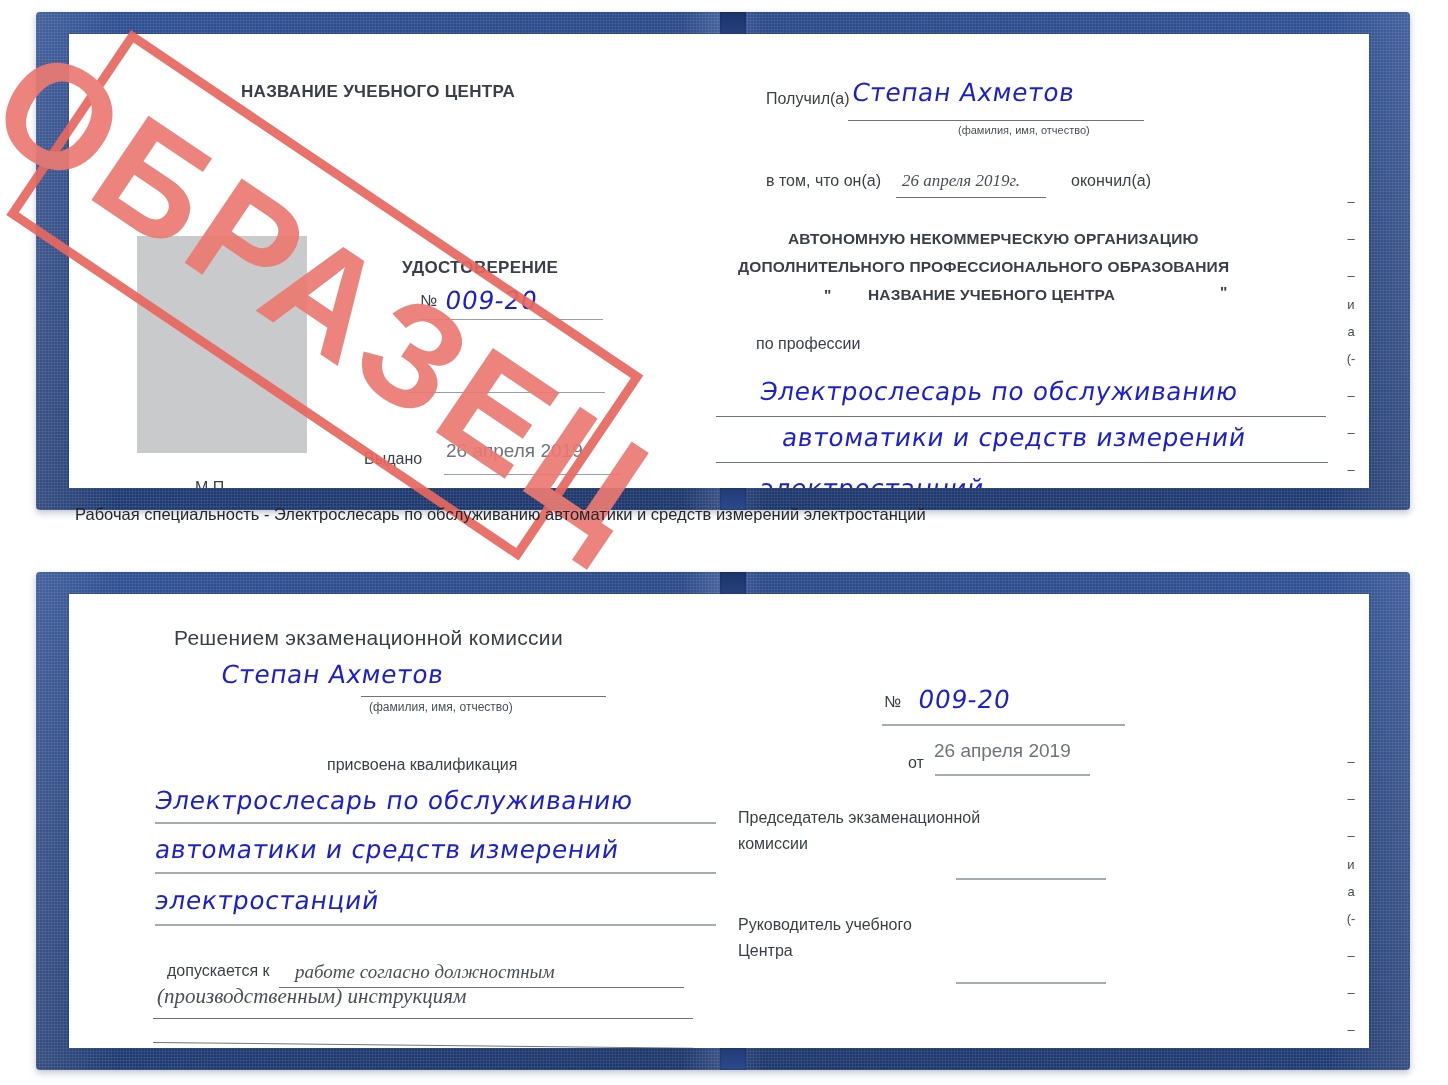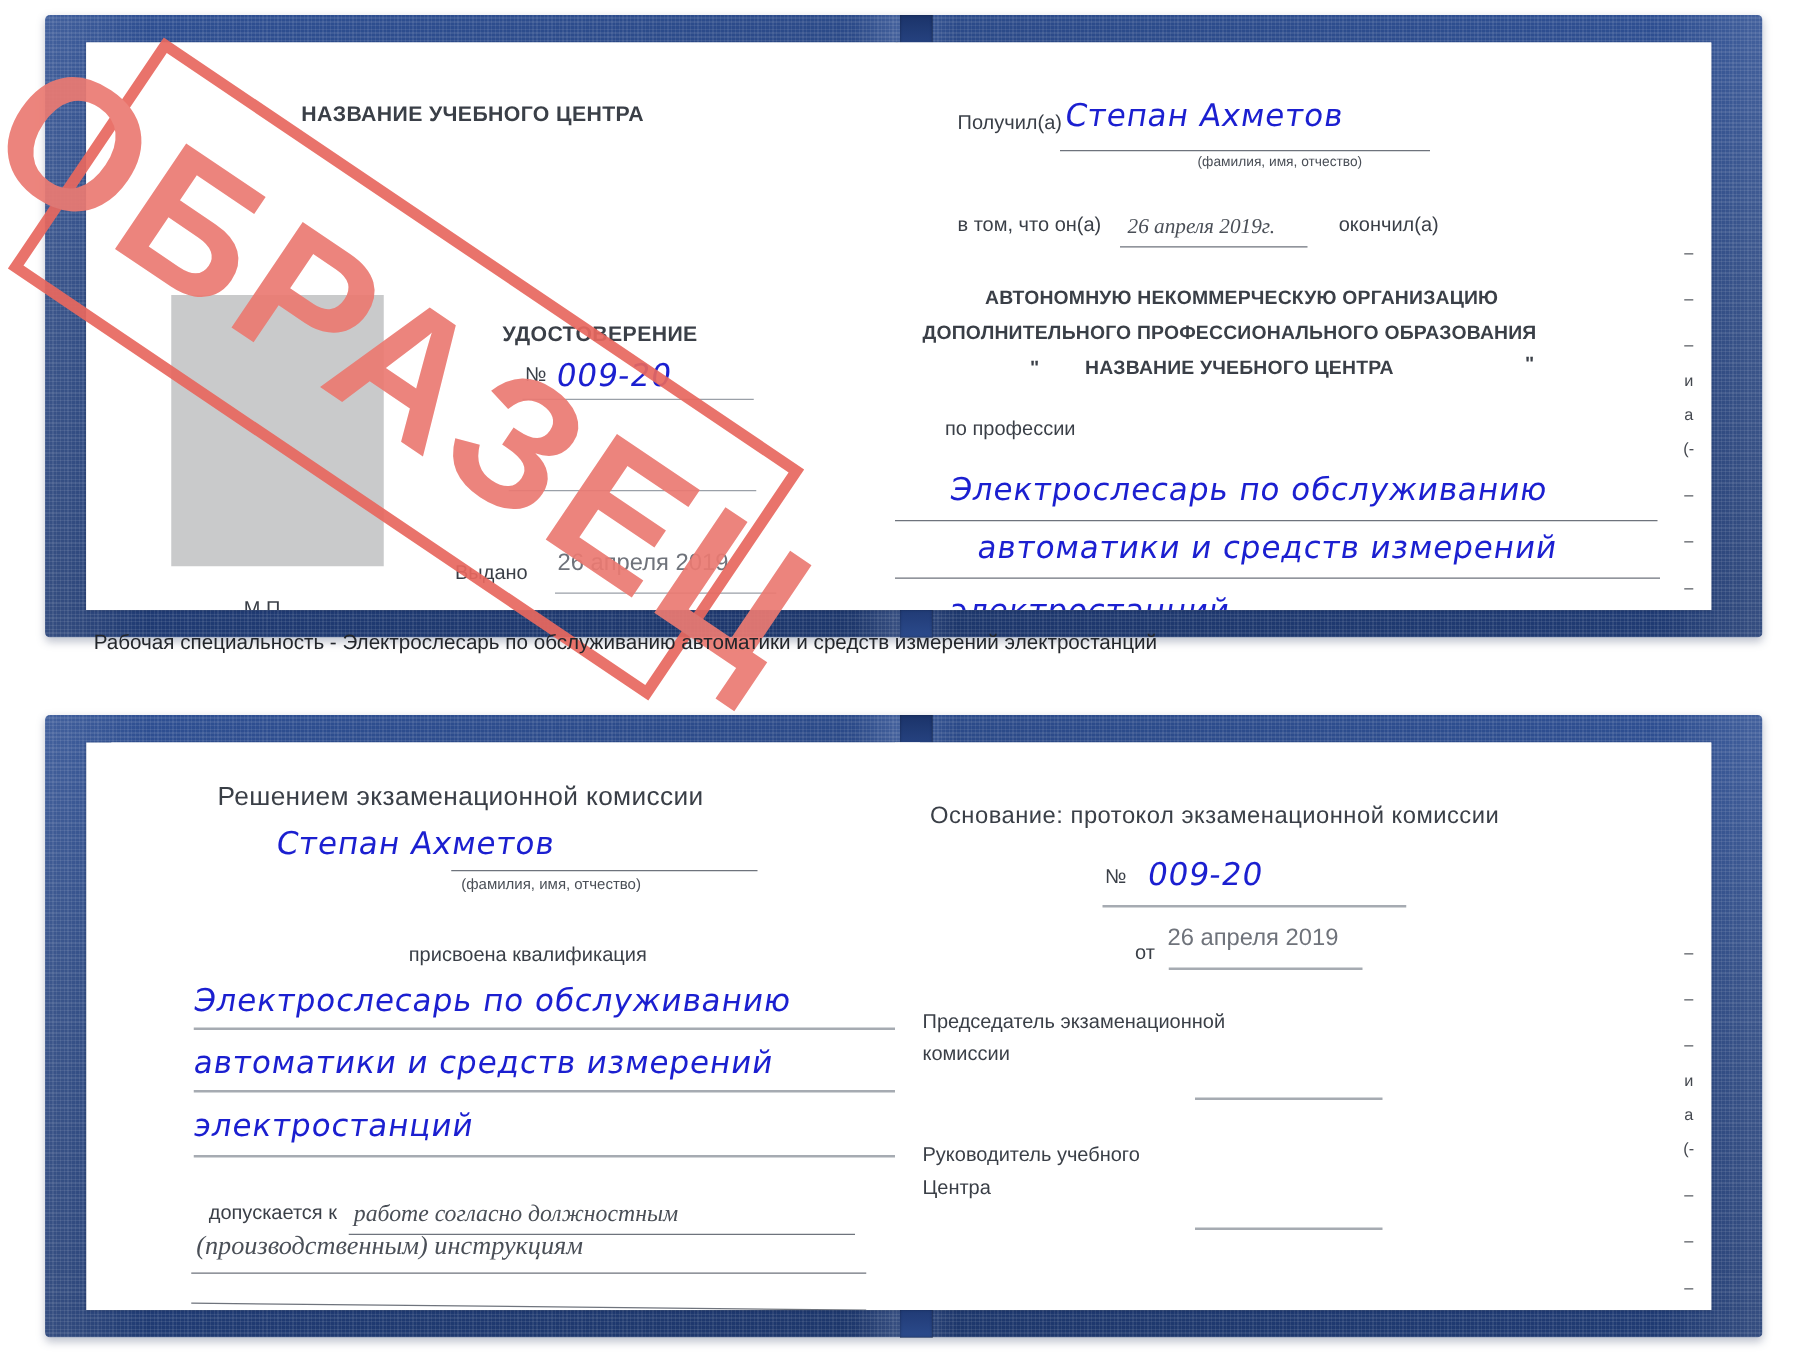--- a/index.html
+++ b/index.html
@@ -240,32 +240,31 @@
       <div class="hand" style="position:absolute;left:64px;top:192px;">Электрослесарь по обслуживанию</div>
       <div class="rule" style="left:66px;top:228px;width:566px;height:2px;background:#a6abb2;"></div>
 
       <div class="hand" style="position:absolute;left:64px;top:241px;">автоматики и средств измерений</div>
       <div class="rule" style="left:66px;top:278px;width:566px;height:2px;background:#a6abb2;"></div>
 
       <div class="hand" style="position:absolute;left:64px;top:292px;">электростанций</div>
       <div class="rule" style="left:66px;top:330px;width:566px;height:2px;background:#a6abb2;"></div>
 
       <div class="lbl" style="position:absolute;left:78px;top:368px;">допускается к</div>
-      <div class="serif-it" style="position:absolute;left:194px;top:367px;font-size:19px;">работе согласно должностным</div>
+      <div class="serif-it" style="position:absolute;left:206px;top:367px;font-size:19px;">работе согласно должностным</div>
       <div class="rule dark" style="left:190px;top:393px;width:405px;"></div>
 
       <div class="serif-it" style="position:absolute;left:68px;top:390px;font-size:21px;">(производственным) инструкциям</div>
       <div class="rule dark" style="left:64px;top:424px;width:540px;"></div>
 
       <div class="rule dark" style="left:64px;top:448px;width:540px;transform:rotate(.6deg);transform-origin:left center;"></div>
     </div>
 
     <div class="page page-right" style="width:653px;">
 
-      <div style="position:absolute;left:28px;top:48px;font-size:19px;color:#3a3f47;letter-spacing:.4px;white-space:nowrap;">Основание: протокол экзаменационной комиссии</div>
 
       <div class="lbl" style="position:absolute;left:168px;top:99px;">№</div>
       <div class="hand" style="position:absolute;left:200px;top:91px;">009-20</div>
       <div class="rule" style="left:166px;top:130px;width:243px;height:2px;background:#a6abb2;"></div>
 
       <div class="lbl" style="position:absolute;left:192px;top:160px;">от</div>
       <div class="gray-val" style="position:absolute;left:218px;top:146px;">26 апреля 2019</div>
       <div class="rule" style="left:219px;top:180px;width:155px;height:2px;background:#a6abb2;"></div>
 
       <div class="lbl" style="position:absolute;left:22px;top:215px;">Председатель экзаменационной</div>

